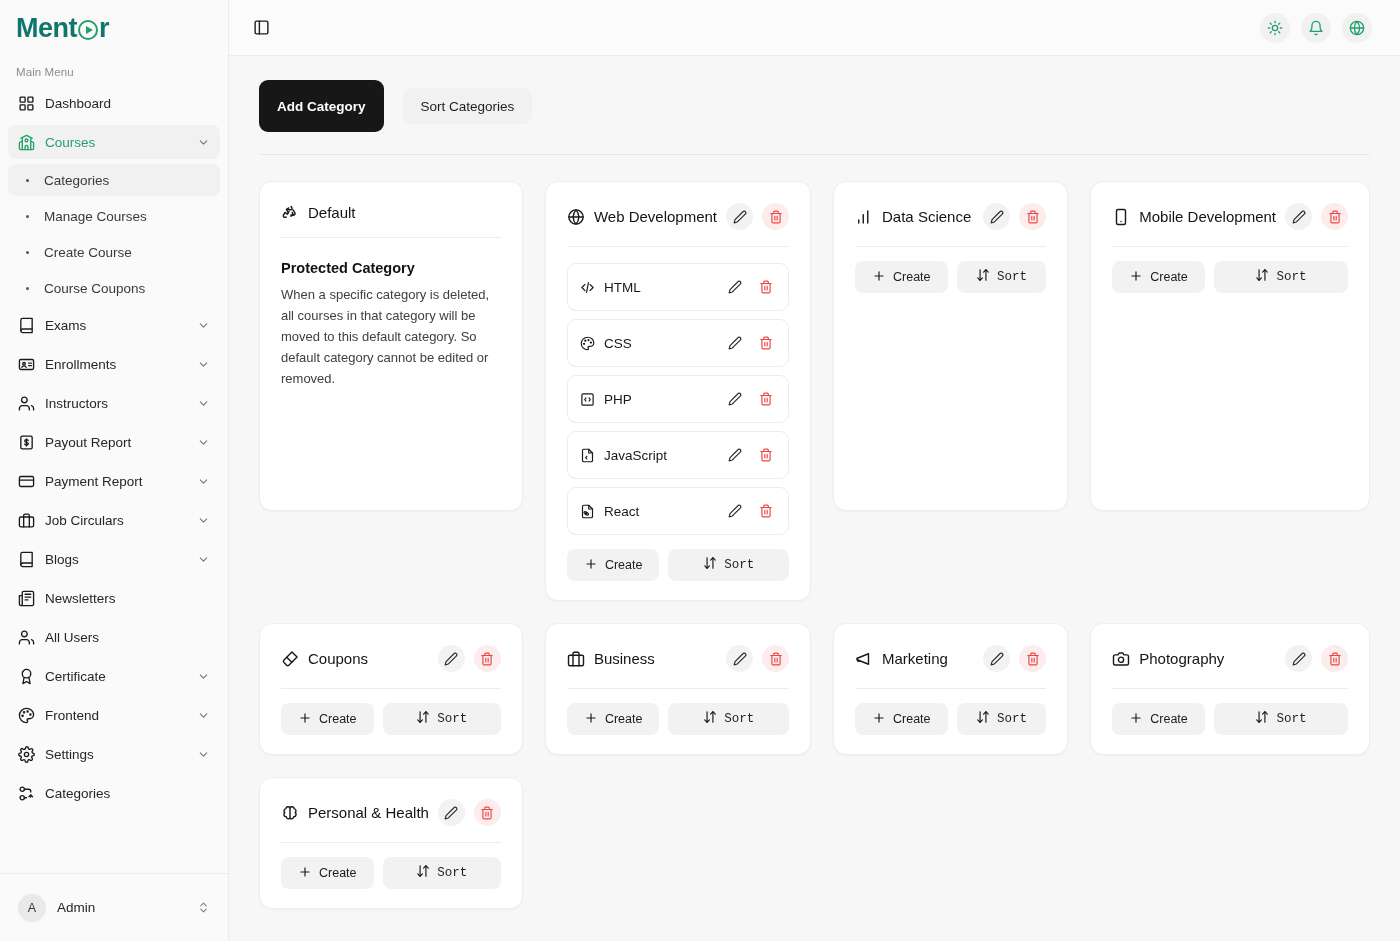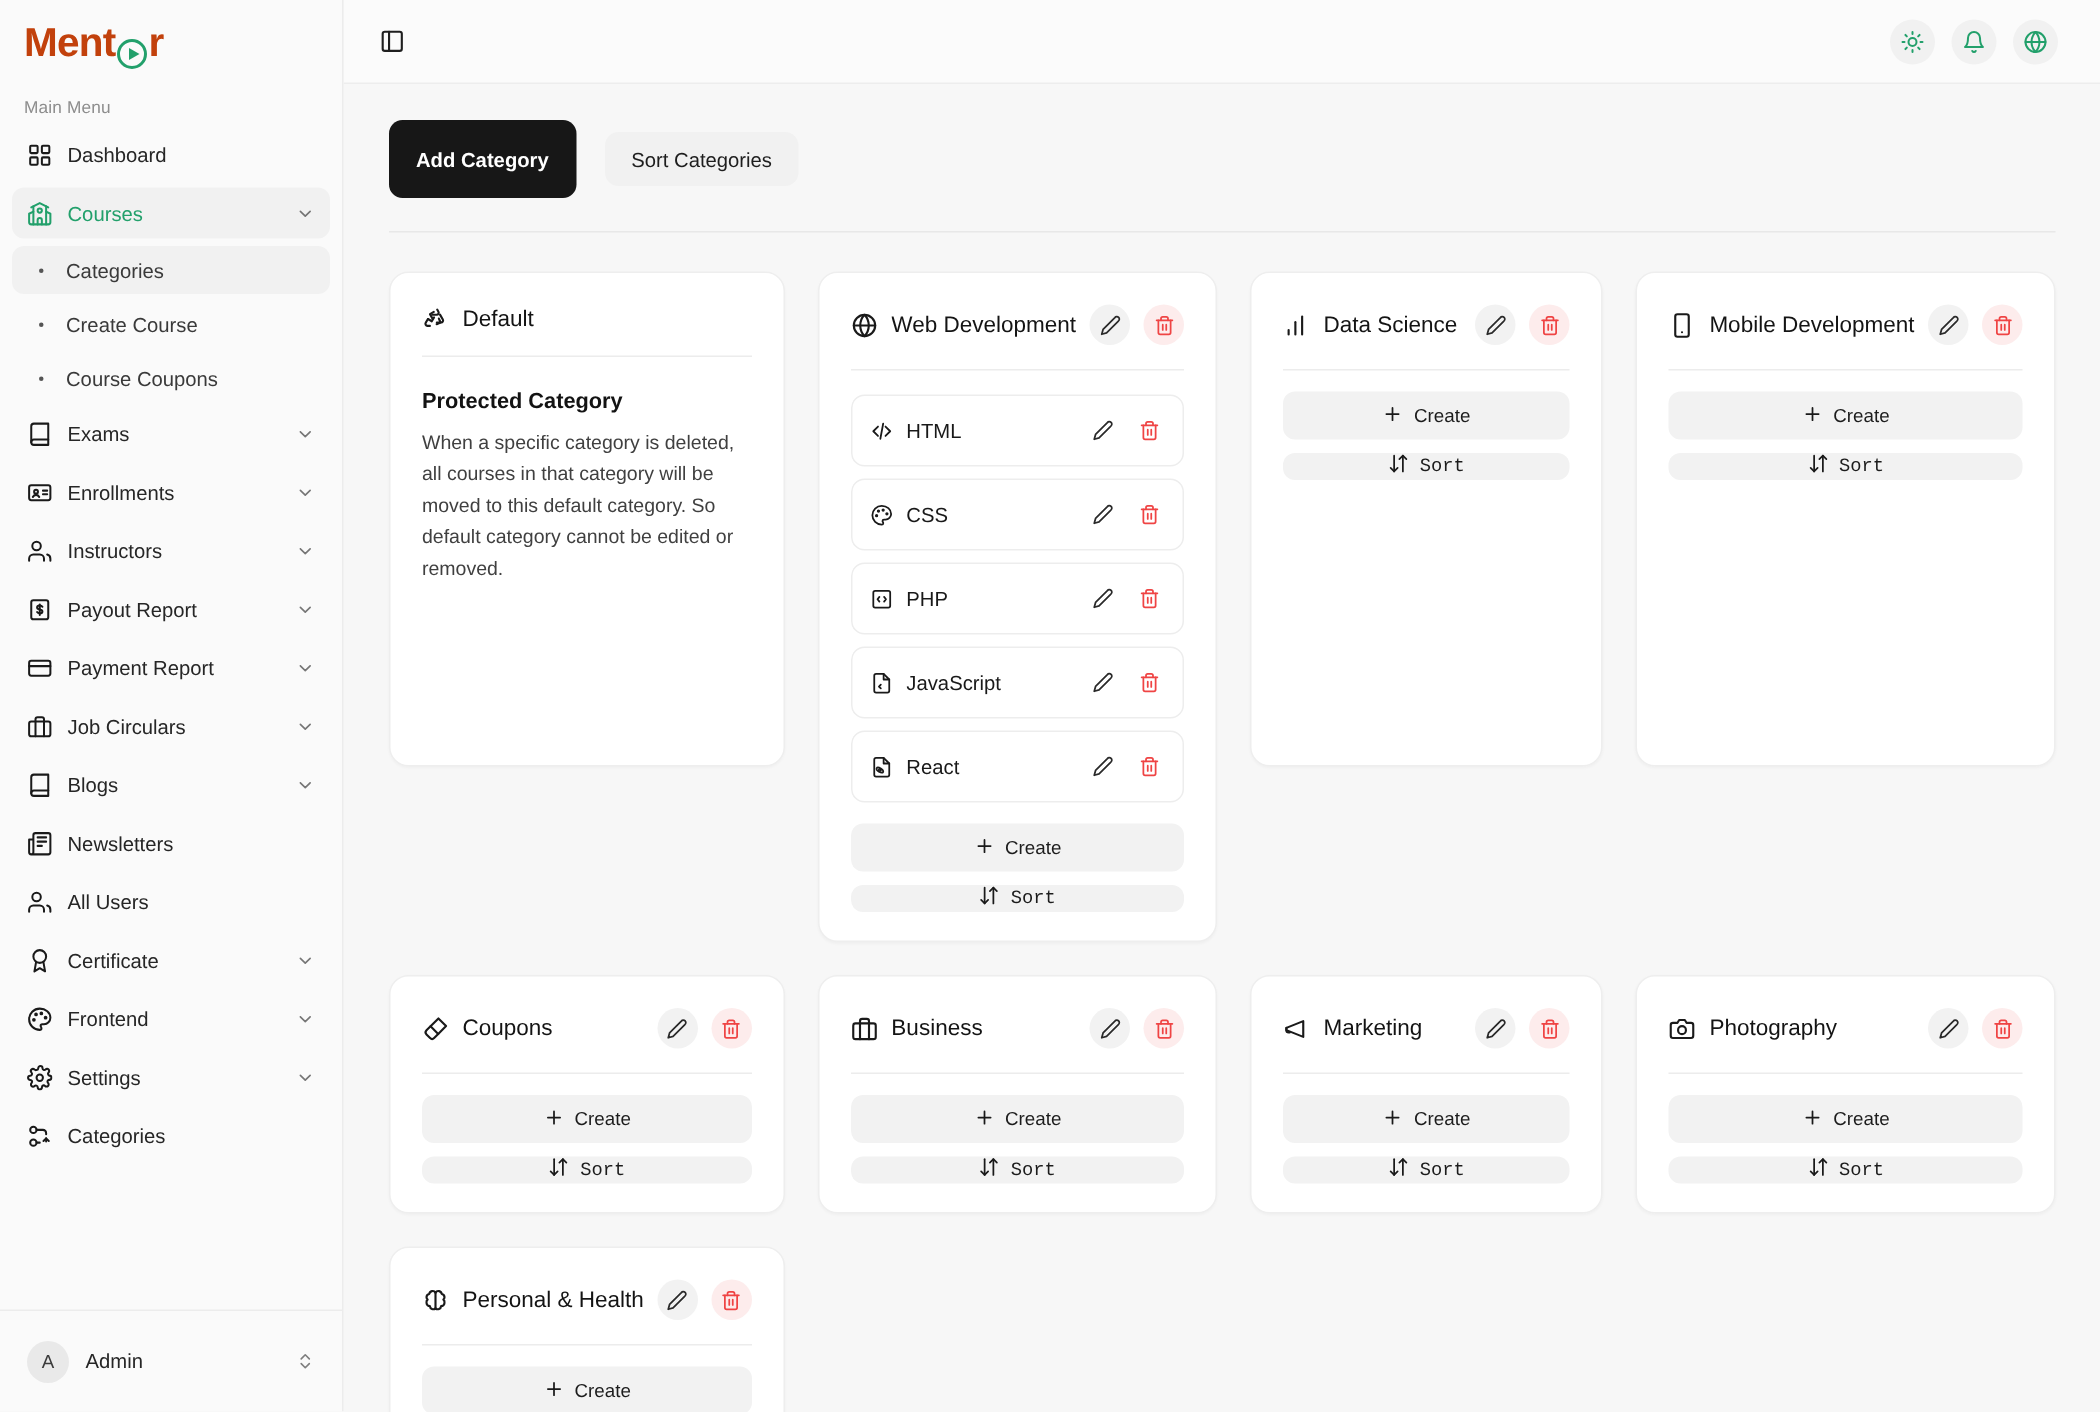--- a/index.html
+++ b/index.html
@@ -15,21 +15,21 @@
   
   .sidebar {
     width: 229px; height: 941px;
     background: #fafafa;
     border-right: 1px solid #ececec;
     display: flex; flex-direction: column;
     position: relative;
     flex-shrink: 0;
   }
   .logo-wrap { height: 56px; display: flex; align-items: center; padding: 0 16px; }
-  .logo { display: flex; align-items: flex-end; font-size: 27px; font-weight: 700; letter-spacing: -0.5px; color: #c2410c; }
+  .logo { display: flex; align-items: center; font-size: 27px; font-weight: 700; letter-spacing: -0.5px; color: #0f766e; }
   .logo .play-o {
     display: inline-flex; align-items: center; justify-content: center;
     width: 20px; height: 20px; border: 2px solid #22a06b; border-radius: 50%;
     position: relative; top: 2px; margin: 0 1px;
   }
   .logo .play-o::after {
     content: ""; width: 0; height: 0;
     border-left: 7px solid #22a06b;
     border-top: 4.5px solid transparent;
     border-bottom: 4.5px solid transparent;
@@ -146,21 +146,21 @@
   .sub-row .s-ico svg { width: 15px; height: 15px; display:block; }
   .sub-row .s-name { flex: 1; font-size: 13.5px; color: #191919; white-space: nowrap; overflow:hidden; }
   .mini-btn {
     width: 22px; height: 22px; border: none; background: transparent; padding: 0;
     display: flex; align-items: center; justify-content: center; cursor: pointer; flex-shrink: 0;
   }
   .mini-btn svg { width: 14px; height: 14px; }
   .mini-btn.e { color: #2a2a2a; }
   .mini-btn.d { color: #ef4444; }
 
-  .card-actions { display: flex; gap: 9px; margin-top: 14px; flex-direction: column; }
+  .card-actions { display: flex; gap: 9px; margin-top: 14px; }
   .act-btn {
     background: #f2f2f2; border: none; border-radius: 8px; height: 32px;
     font-size: 12.5px; color: #1c1c1c; cursor: pointer; font-family: inherit;
     display: flex; align-items: center; justify-content: center; gap: 7px;
   }
   .act-create { padding: 0 17px; flex: 0 0 auto; }
   .act-sort { flex: 1; font-family: Liberation Mono, monospace; }
   .act-btn svg { width: 14px; height: 14px; }
 </style>
 </head>
@@ -204,20 +204,24 @@
             </span>
             <span class="txt">Courses</span>
             <svg class="chev" viewBox="0 0 24 24" fill="none" stroke="#4a4a4a" stroke-width="2" stroke-linecap="round" stroke-linejoin="round">
               <path d="m6 9 6 6 6-6"></path>
             </svg>
           </div>
           <div class="subnav">
             <div class="sub-item active">
               <span class="dot"></span>
               <span>Categories</span>
+            </div>
+            <div class="sub-item">
+              <span class="dot"></span>
+              <span>Manage Courses</span>
             </div>
             <div class="sub-item">
               <span class="dot"></span>
               <span>Create Course</span>
             </div>
             <div class="sub-item">
               <span class="dot"></span>
               <span>Course Coupons</span>
             </div>
           </div>

